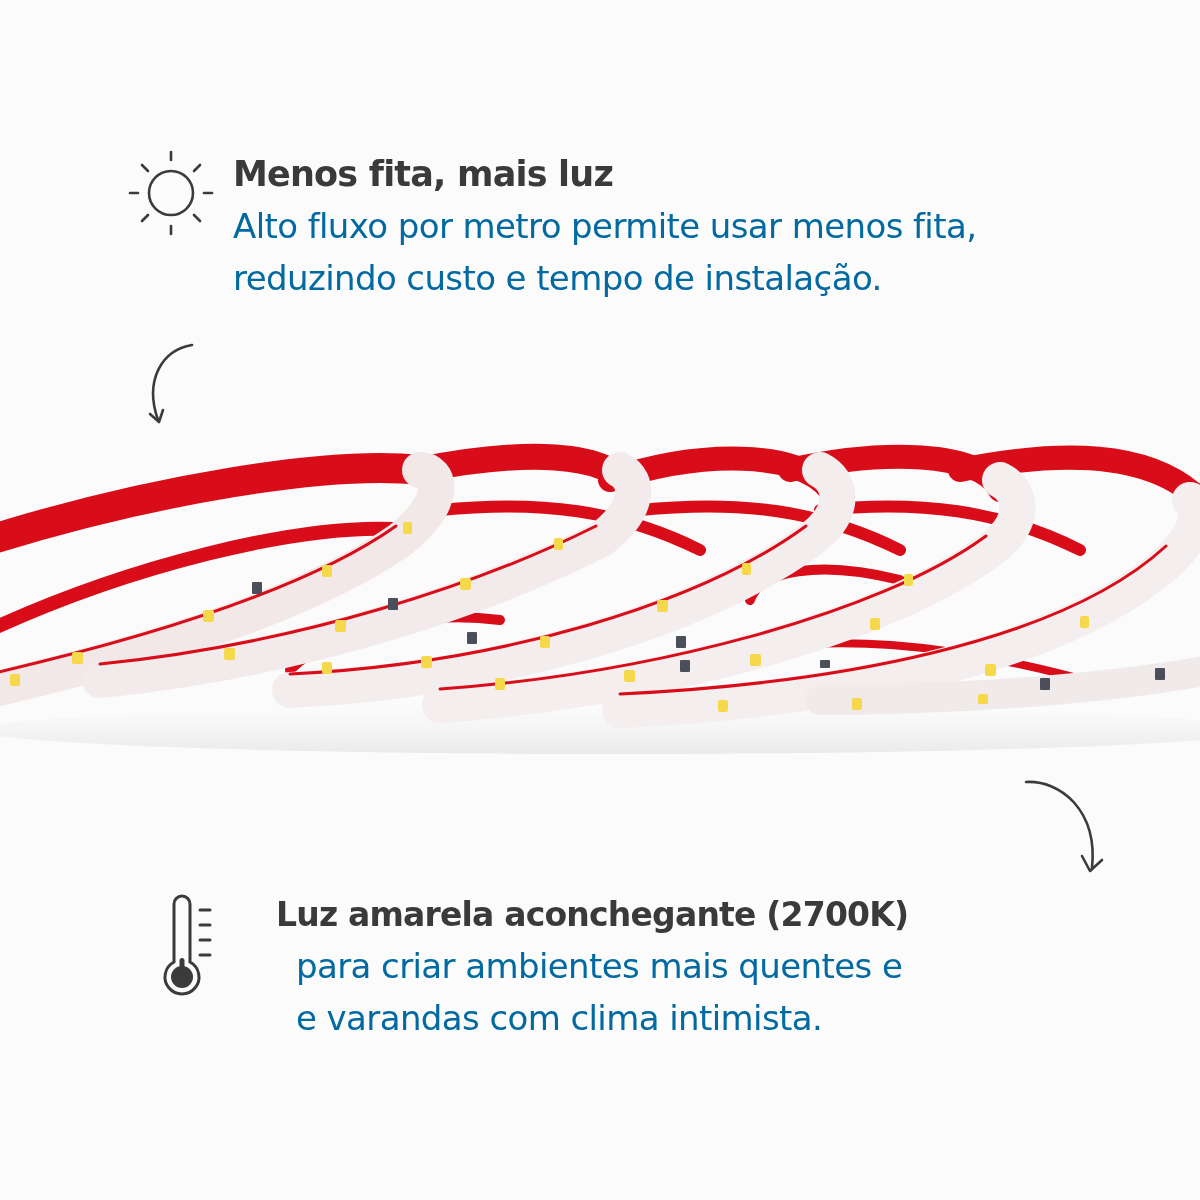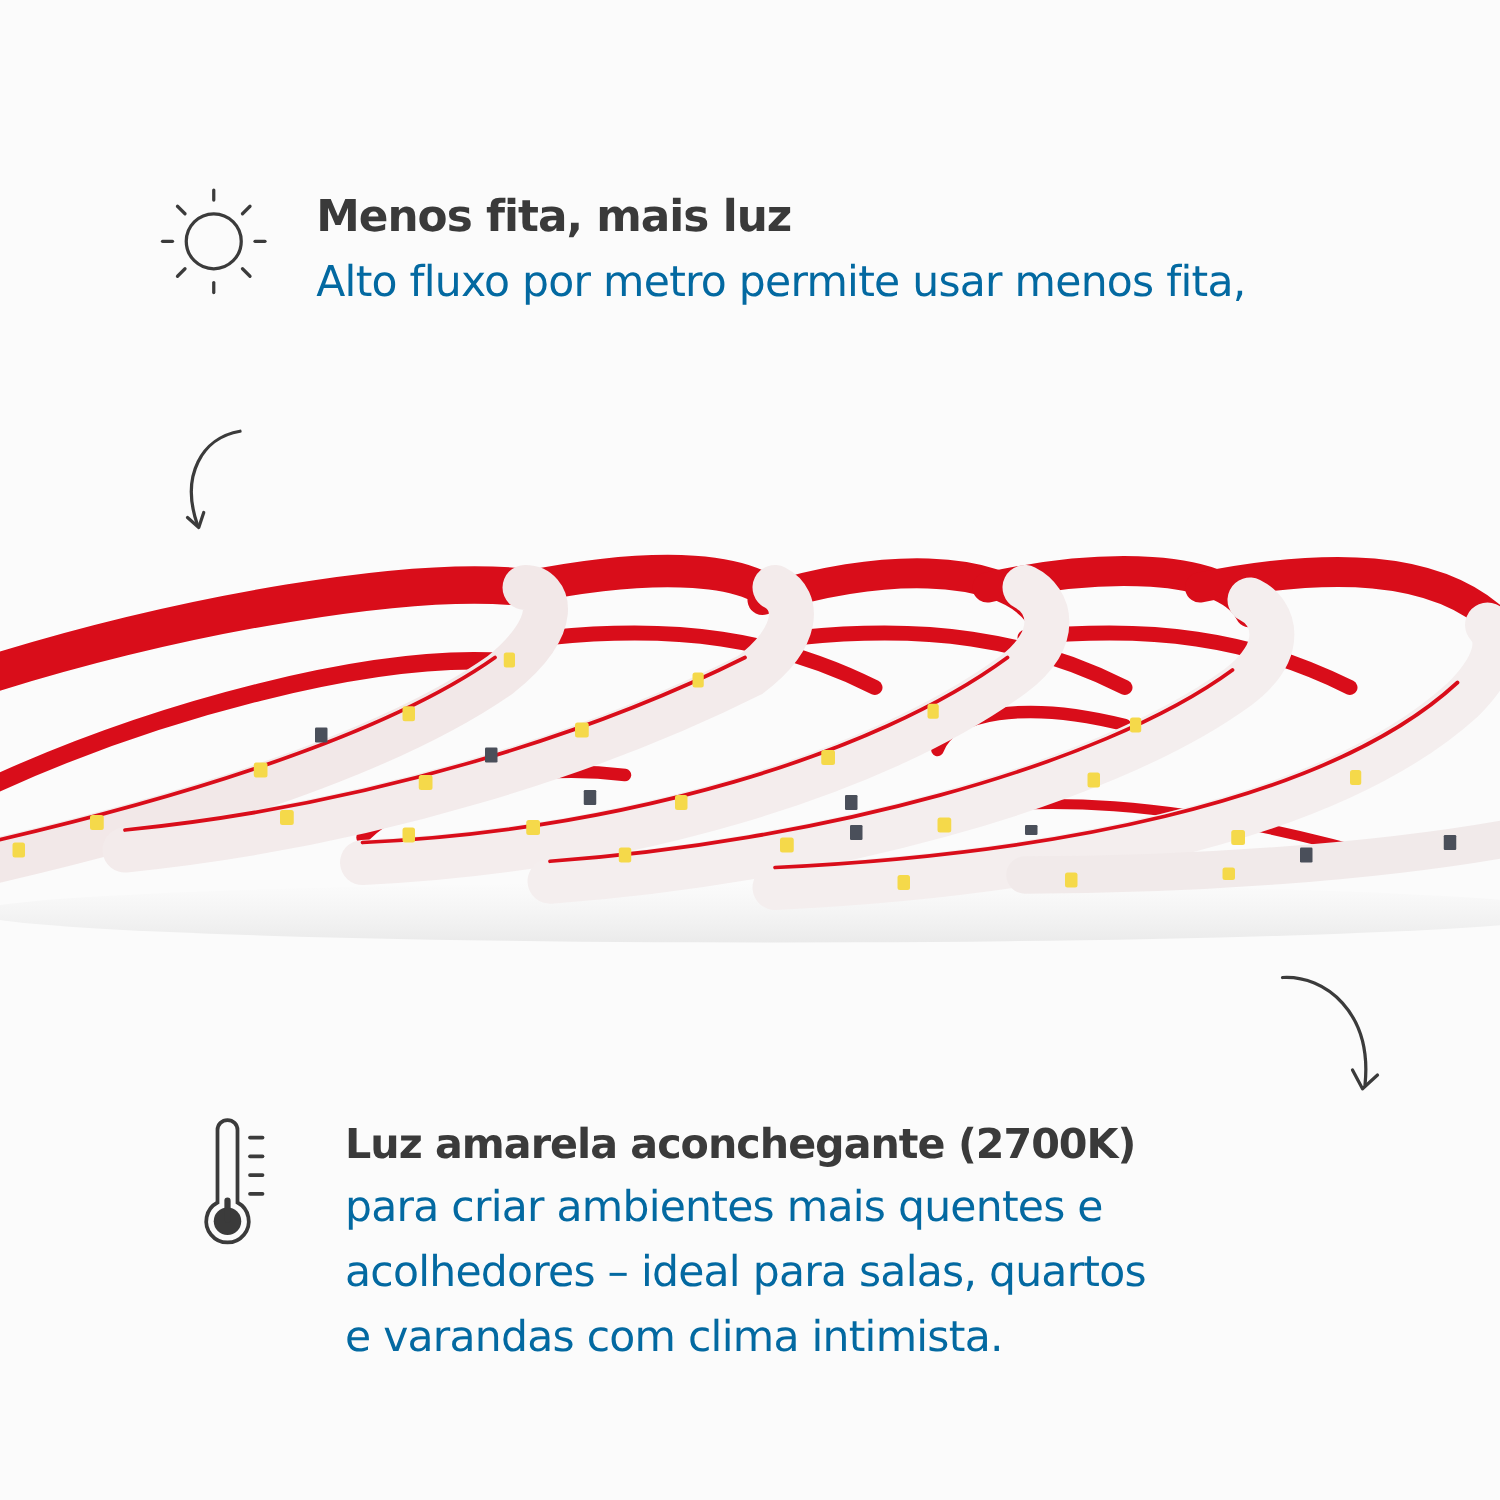--- a/index.html
+++ b/index.html
@@ -9,31 +9,31 @@
     font-family: "DejaVu Sans", "Liberation Sans", sans-serif;
     color: #3b3b3b;
   }
   .feature { position: absolute; }
   .feature-top { left: 126px; top: 148px; }
   .feature-bottom { left: 160px; top: 890px; }
   .icon { position: absolute; }
   .feature-top .icon { left: 0; top: 0; width: 90px; height: 90px; }
   .feature-bottom .icon { left: 0; top: 0; width: 60px; height: 112px; }
   .text-block { position: absolute; white-space: nowrap; }
-  .feature-top .text-block { left: 127px; top: 0; }
+  .feature-top .text-block { left: 107px; top: 0; }
   .feature-bottom .text-block { left: 116px; top: 0; }
   .title {
     font-weight: bold; font-size: 35px; line-height: 52px;
     letter-spacing: -0.8px; color: #3a3a3a;
   }
   .line {
     font-size: 34px; line-height: 52px; letter-spacing: -0.6px; color: #0369a1;
   }
   .feature-bottom .title { font-size: 33px; line-height: 50px; }
-  .feature-bottom .line { line-height: 52px; }
+  .feature-bottom .line { line-height: 52px; margin-left: 20px; }
   .arrow { position: absolute; }
   .arrow-left { left: 140px; top: 340px; width: 60px; height: 90px; }
   .arrow-right { left: 1010px; top: 770px; width: 100px; height: 110px; }
   .strip { position: absolute; left: 0; top: 430px; width: 1200px; height: 330px; }
 </style>
 </head>
 <body>
 
 <div class="feature feature-top">
   <svg class="icon" viewBox="0 0 90 90">
@@ -45,20 +45,21 @@
       <line x1="78" y1="45" x2="86" y2="45"></line>
       <line x1="16" y1="17" x2="22" y2="23"></line>
       <line x1="74" y1="17" x2="68" y2="23"></line>
       <line x1="16" y1="73" x2="22" y2="67"></line>
       <line x1="74" y1="73" x2="68" y2="67"></line>
     </g>
   </svg>
   <div class="text-block">
     <div class="title">Menos fita, mais luz</div>
     <div class="line">Alto fluxo por metro permite usar menos fita,</div>
+    <div class="line">reduzindo custo e tempo de instalação.</div>
   </div>
 </div>
 
 <svg class="arrow arrow-left" viewBox="0 0 60 90">
   <path d="M52 5 C 22 10, 4 40, 18 80" stroke="#3b3b3b" stroke-width="2.6" fill="none" stroke-linecap="round"></path>
   <path d="M10 74 L 19 82 L 23 70" stroke="#3b3b3b" stroke-width="2.6" fill="none" stroke-linecap="round" stroke-linejoin="round"></path>
 </svg>
 
 <svg class="strip" viewBox="0 0 1200 330">
   <defs>
@@ -156,16 +157,15 @@
       <line x1="40" y1="35" x2="50" y2="35"></line>
       <line x1="40" y1="50" x2="50" y2="50"></line>
       <line x1="40" y1="65" x2="50" y2="65"></line>
     </g>
     <circle cx="22" cy="87" r="11" fill="#3b3b3b"></circle>
     <rect x="19.5" y="68" width="5" height="20" rx="2.5" fill="#3b3b3b"></rect>
   </svg>
   <div class="text-block">
     <div class="title">Luz amarela aconchegante (2700K)</div>
     <div class="line">para criar ambientes mais quentes e</div>
-    <div class="line">acolhedores – ideal para salas, quartos</div>
     <div class="line">e varandas com clima intimista.</div>
   </div>
 </div>
 
 </body></html>

